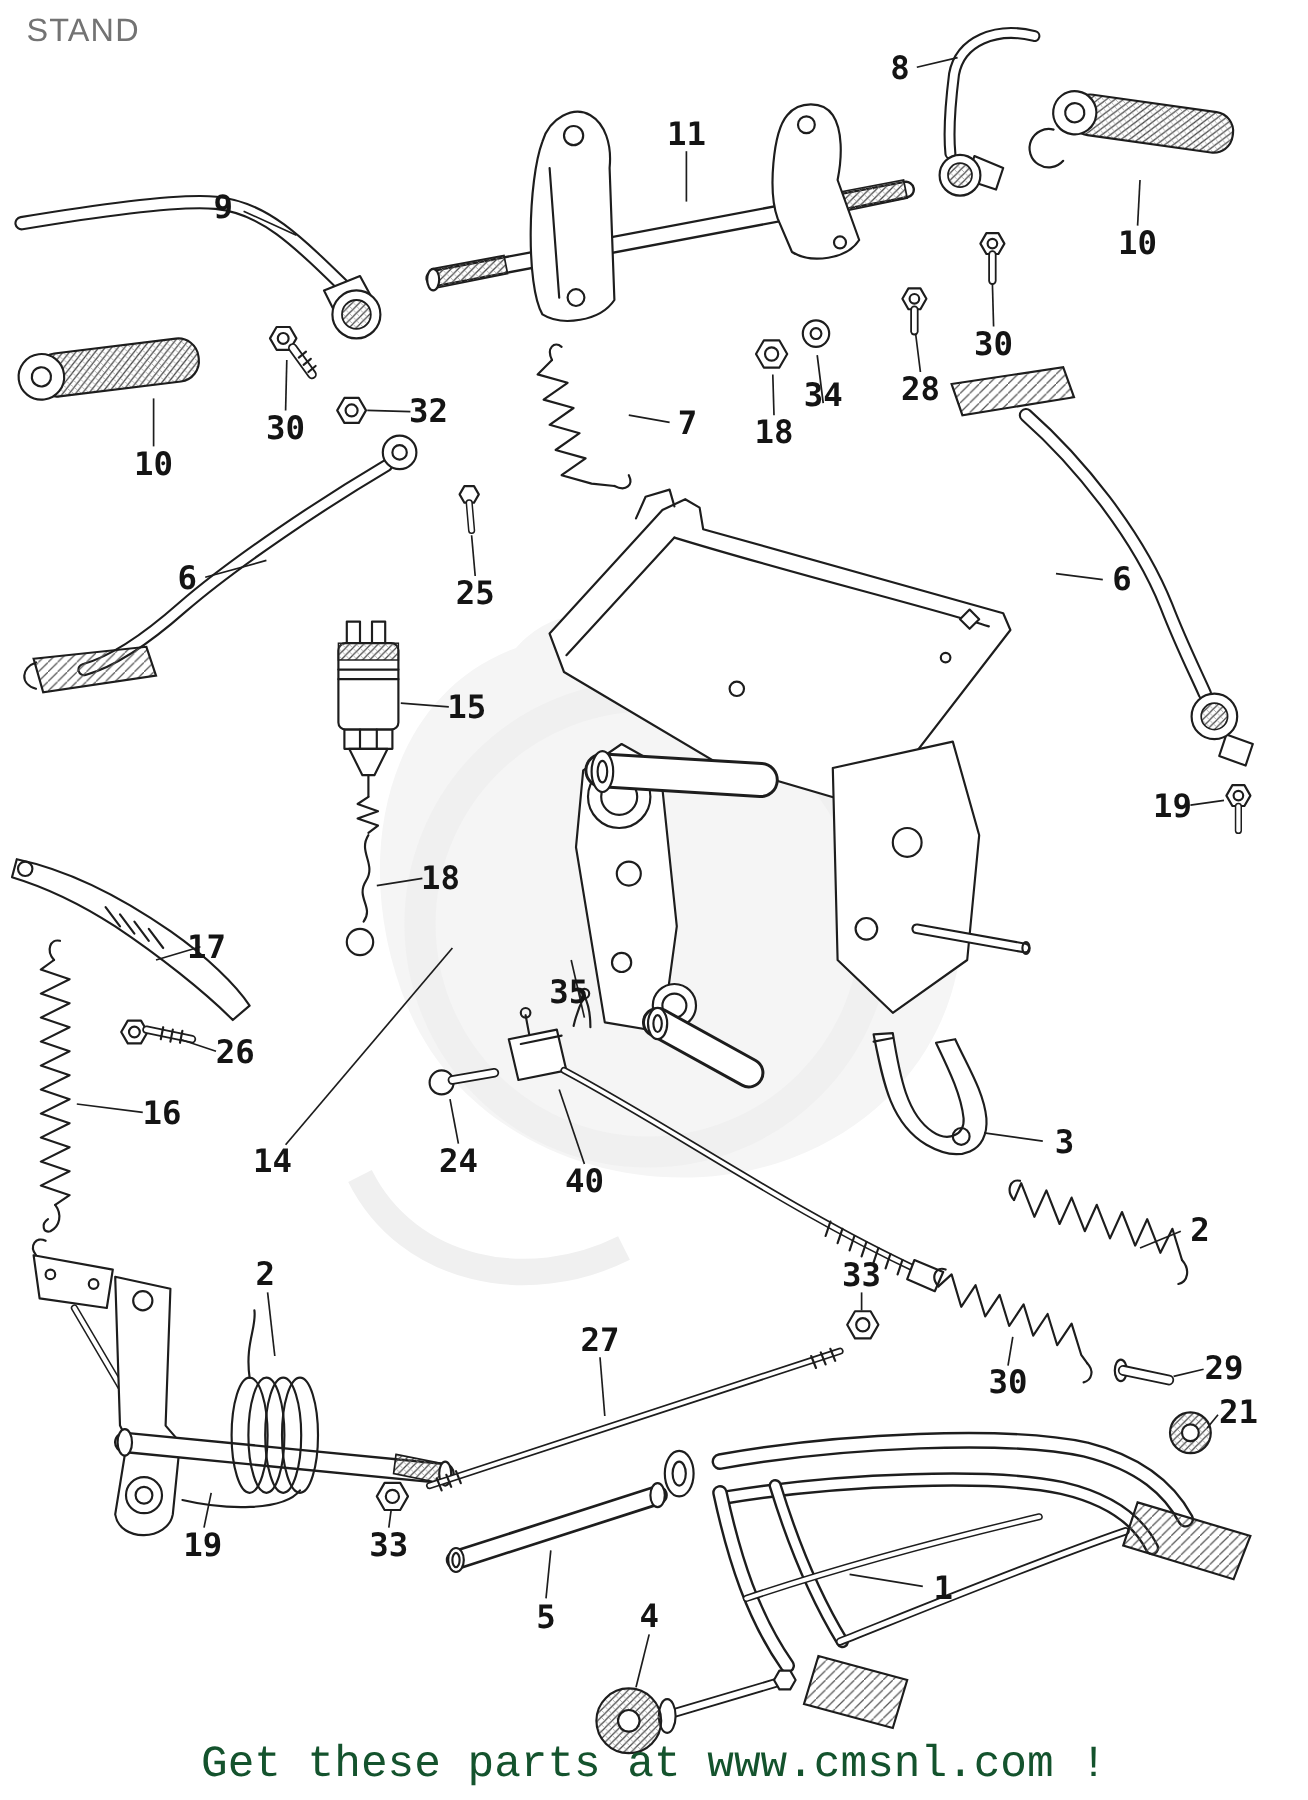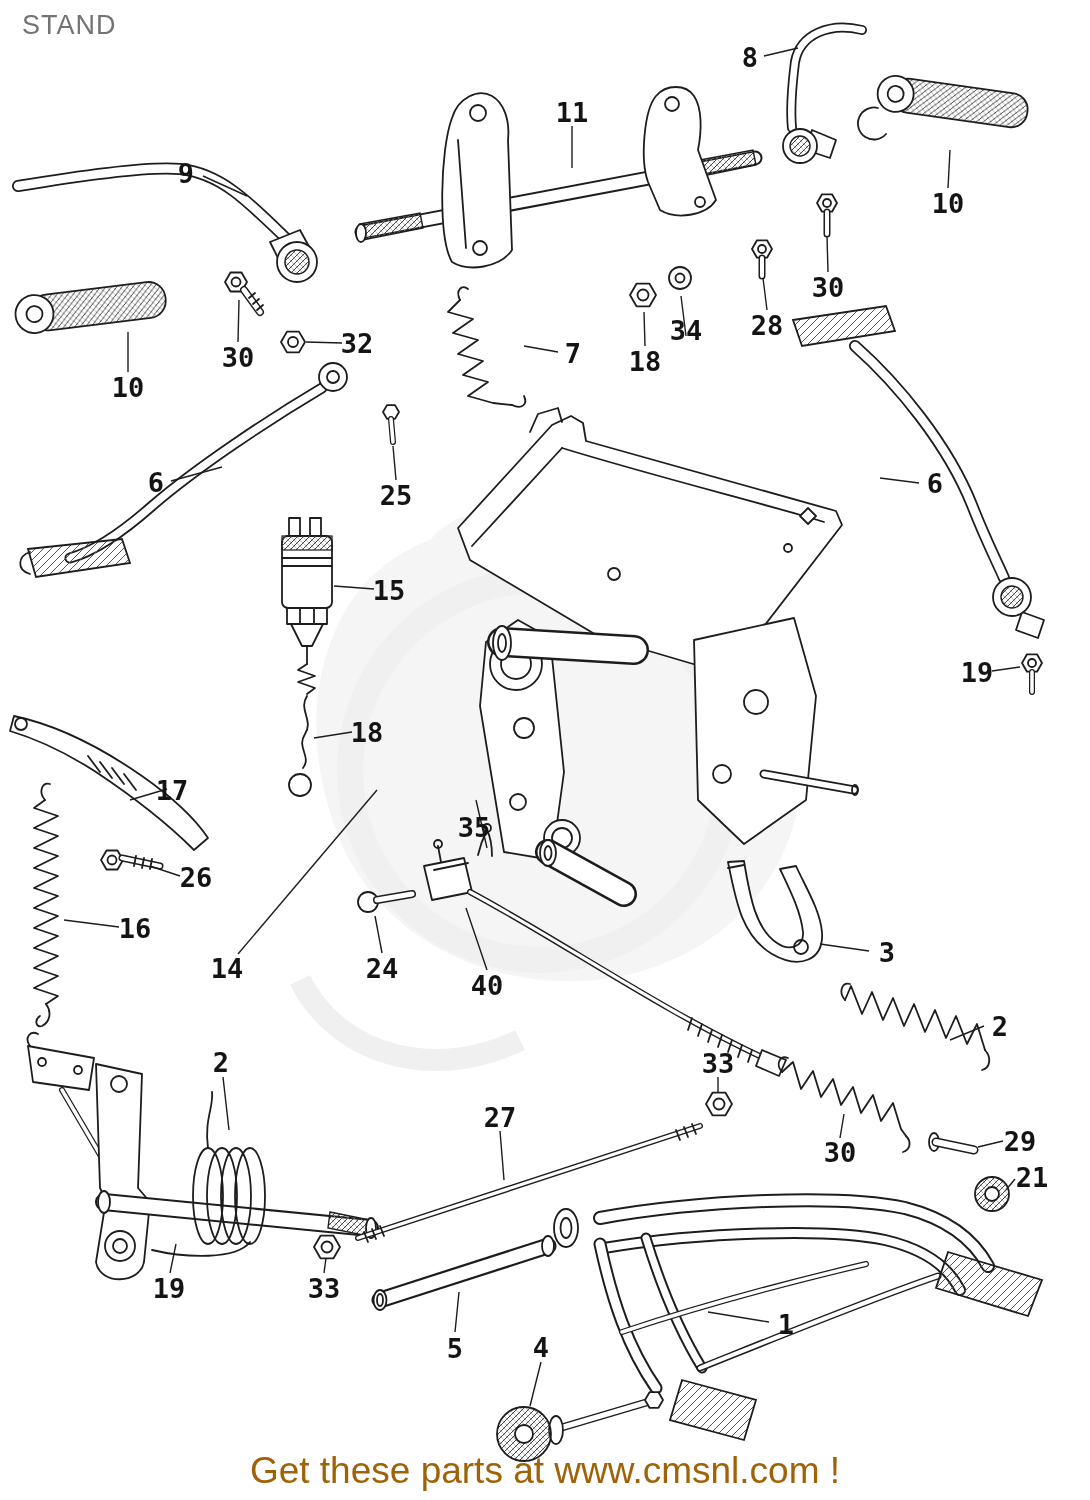--- a/index.html
+++ b/index.html
@@ -5,21 +5,21 @@
   html,body { margin:0; padding:0; background:#ffffff; }
   .stage { position:relative; width:1090px; height:1500px; background:#ffffff; overflow:hidden;
            font-family:"DejaVu Sans", sans-serif; }
   .stage svg { position:absolute; left:0; top:0; width:1090px; height:1500px; }
   .page-title { position:absolute; left:22px; top:10px; font-size:27px; color:#737373;
                 font-family:"Liberation Sans", sans-serif; letter-spacing:1px; }
   .plabel { position:absolute; transform:translate(-50%,-50%);
             font-family:"DejaVu Sans Mono", monospace; font-weight:bold;
             font-size:27px; color:#141414; white-space:nowrap; }
   .footer-link { position:absolute; left:0; right:0; bottom:8px; text-align:center;
-                 font-size:37px; color:#a16207; font-family:Liberation Sans, sans-serif; }
+                 font-size:37px; color:#14532d; font-family:Liberation Mono, monospace; }
   
   .k  { stroke:#1d1d1d; fill:none; stroke-linecap:round; }
   .wt { stroke:#ffffff; fill:none; stroke-linecap:round; }
   .wf { fill:#ffffff; stroke:#1d1d1d; stroke-width:1.8; stroke-linejoin:round; }
   .tn { fill:none; stroke:#1d1d1d; stroke-width:1.8; stroke-linecap:round; stroke-linejoin:round; }
 </style>
 </head>
 <body>
 
 <div class="stage">

